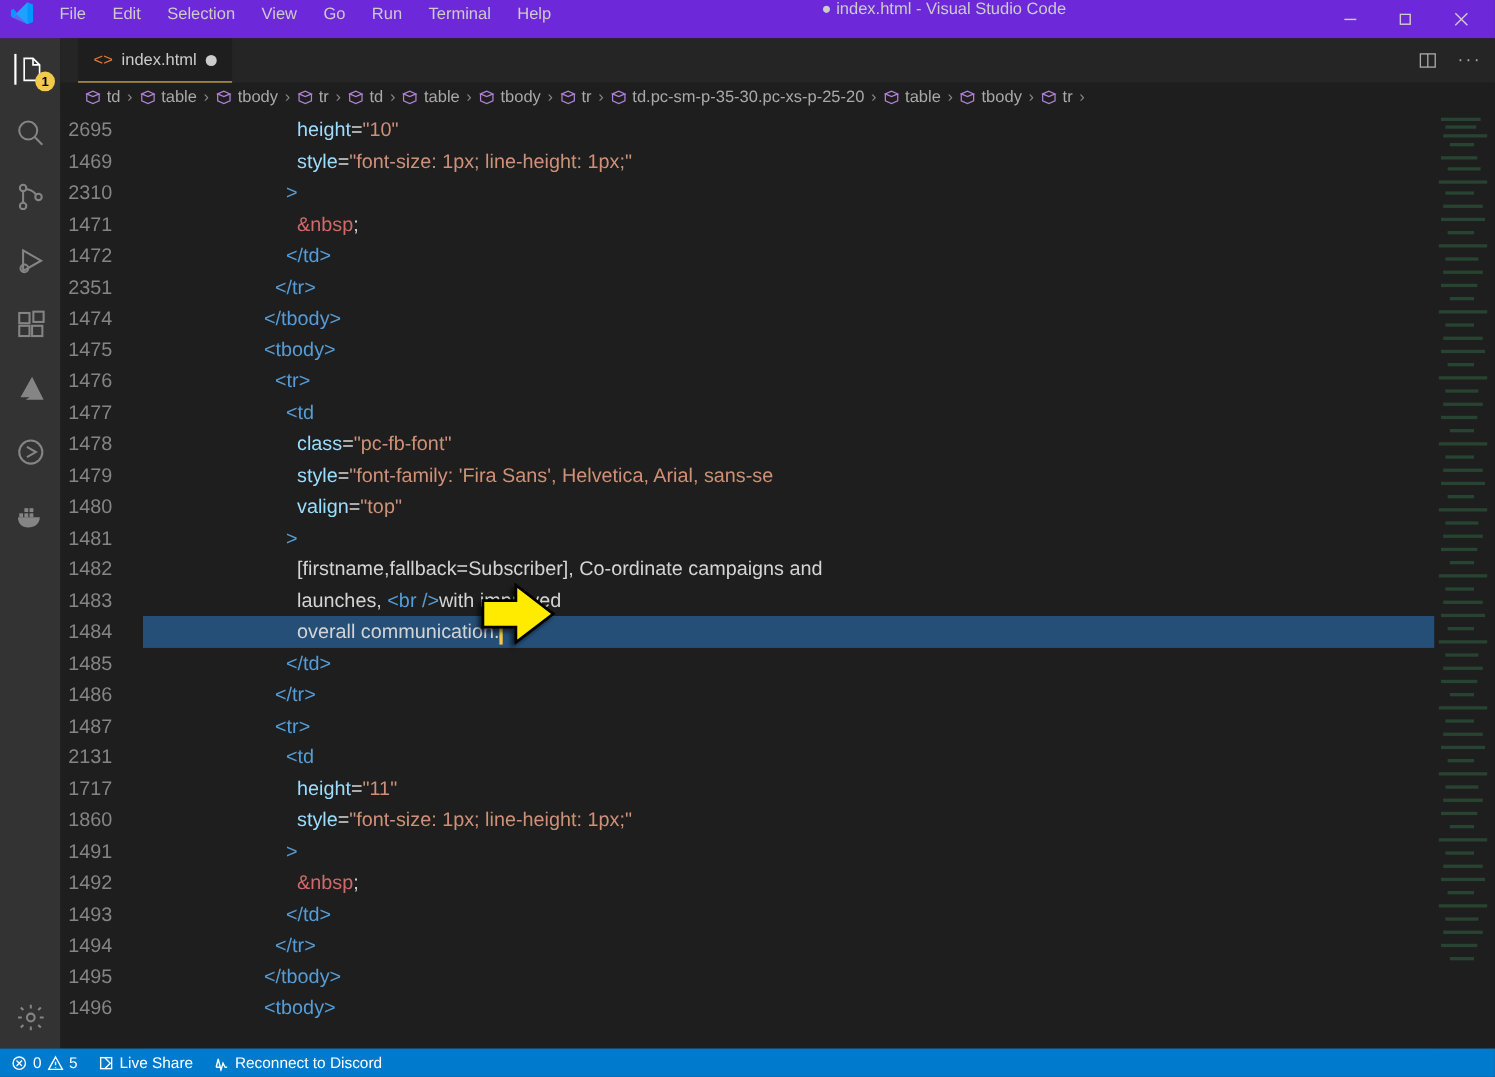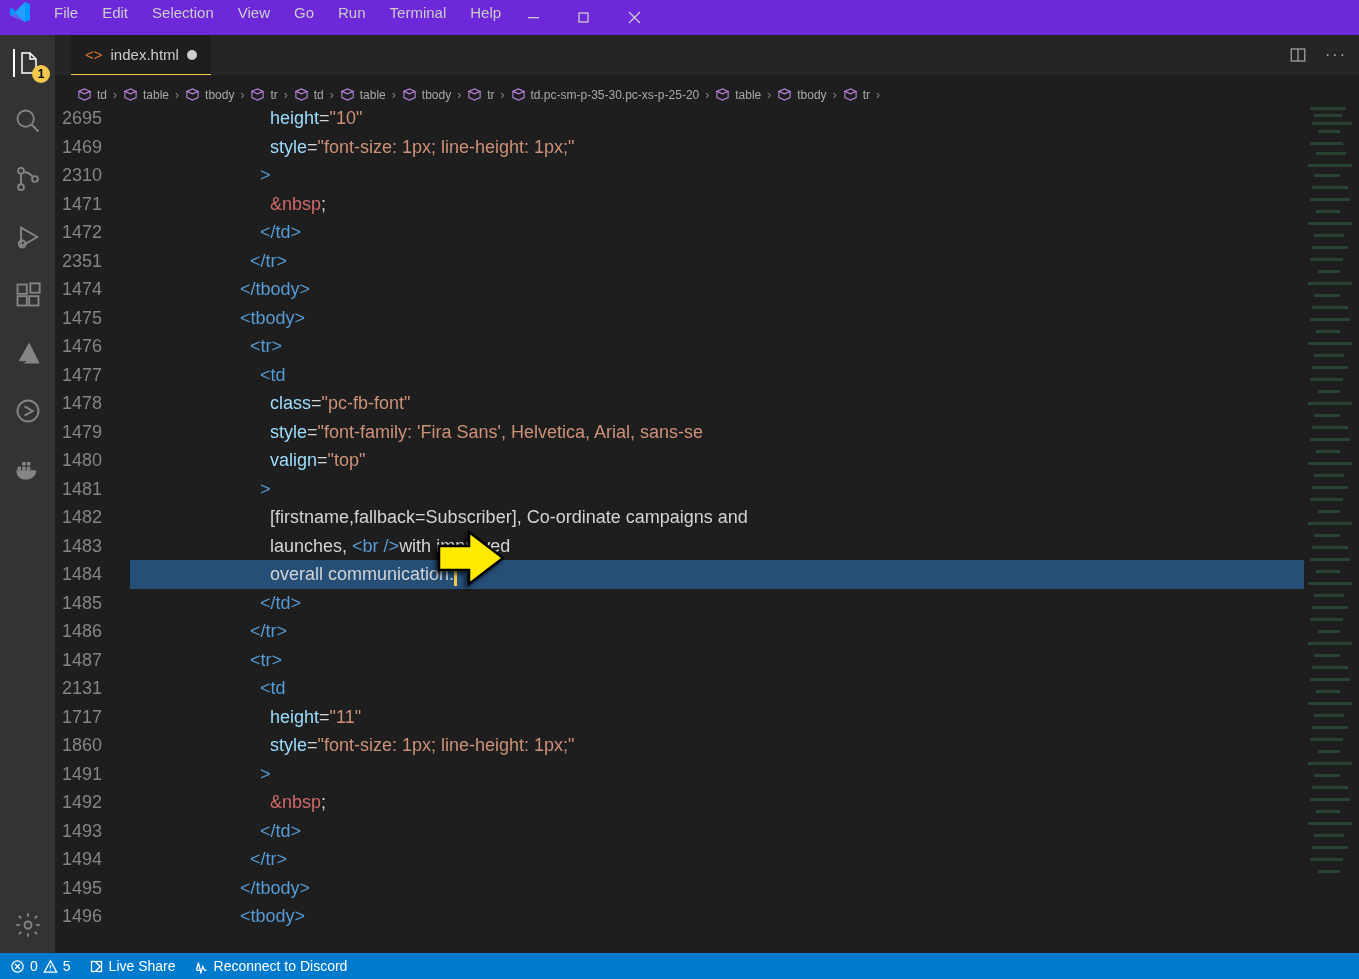--- a/index.html
+++ b/index.html
@@ -15,21 +15,21 @@
 .activity{width:55px;background:#333333;display:flex;flex-direction:column;align-items:center;padding-top:14px;gap:30px;position:relative;}
 .activity .ic{width:28px;height:28px;color:#858585;display:flex;align-items:center;justify-content:center;}
 .activity .ic.active{color:#fff;border-left:2px solid #fff;margin-left:-2px;padding-left:2px;}
 .activity .spacer{flex:1;}
 .badge{position:absolute;top:30px;left:32px;width:18px;height:18px;border-radius:50%;background:#f2c94c;color:#000;font-size:12px;display:flex;align-items:center;justify-content:center;font-weight:600;}
 .editor{flex:1;display:flex;flex-direction:column;background:#1e1e1e;position:relative;}
 .tabbar{height:40px;background:#252526;display:flex;align-items:center;padding-left:16px;position:relative;}
 .tab{height:40px;background:#1e1e1e;display:flex;align-items:center;padding:0 14px;gap:8px;font-size:15px;border-bottom:1px solid #f2c94c;}
 .tab .dirty{width:10px;height:10px;border-radius:50%;background:#ccc;}
 .tab-actions{position:absolute;right:12px;display:flex;gap:18px;color:#aaa;}
-.breadcrumb{height:27px;background:#1e1e1e;display:flex;align-items:flex-end;padding-left:22px;font-size:12px;color:#a9a9a9;gap:6px;white-space:nowrap;overflow:hidden;}
+.breadcrumb{height:27px;background:#1e1e1e;display:flex;align-items:center;padding-left:22px;font-size:15px;color:#a9a9a9;gap:6px;white-space:nowrap;overflow:hidden;}
 .breadcrumb .sep{color:#888;}
 .breadcrumb .bc{display:flex;align-items:center;gap:5px;}
 .bc-icon{color:#b180d7;}
 .code-area{flex:1;display:flex;font-family:Consolas,"Courier New",monospace;font-size:18px;line-height:28.5px;overflow:hidden;position:relative;}
 .gutter{width:75px;text-align:right;padding-right:28px;padding-top:2px;color:#858585;background:#1e1e1e;}
 .code{flex:1;padding-top:2px;white-space:pre;color:#d4d4d4;position:relative;}
 .hl{position:absolute;left:0;right:0;top:0;background:#264f78;height:28.5px;}
 .cursor{display:inline-block;width:3px;height:22px;background:#f2c94c;vertical-align:middle;}
 .minimap{width:55px;background:#1e1e1e;opacity:0.6;}
 .arrow{position:absolute;left:382px;top:495px;z-index:10;filter:drop-shadow(-3px 3px 2px rgba(0,0,0,.6));}
@@ -58,20 +58,21 @@
   <div class="menu">
       <div>File</div>
       <div>Edit</div>
       <div>Selection</div>
       <div>View</div>
       <div>Go</div>
       <div>Run</div>
       <div>Terminal</div>
       <div>Help</div>
     </div>
+  <div class="title">● index.html - Visual Studio Code</div>
   <div class="winctrl">
     <div>
         <svg width="12" height="12">
           <rect y="5" width="11" height="1.3" fill="#ccc"></rect>
         </svg>
       </div>
     <div>
         <svg width="12" height="12">
           <rect x="1" y="1" width="9" height="9" fill="none" stroke="#ccc" stroke-width="1.3"></rect>
         </svg>

